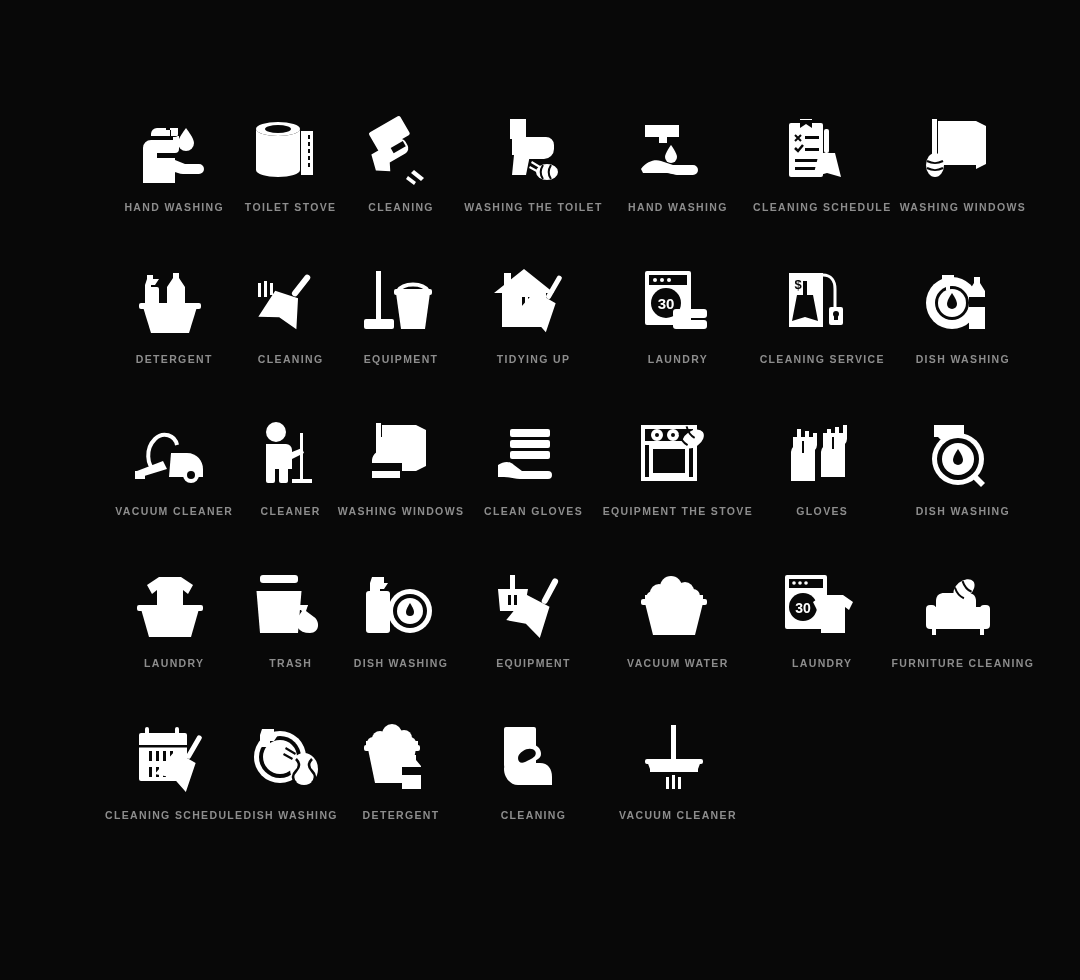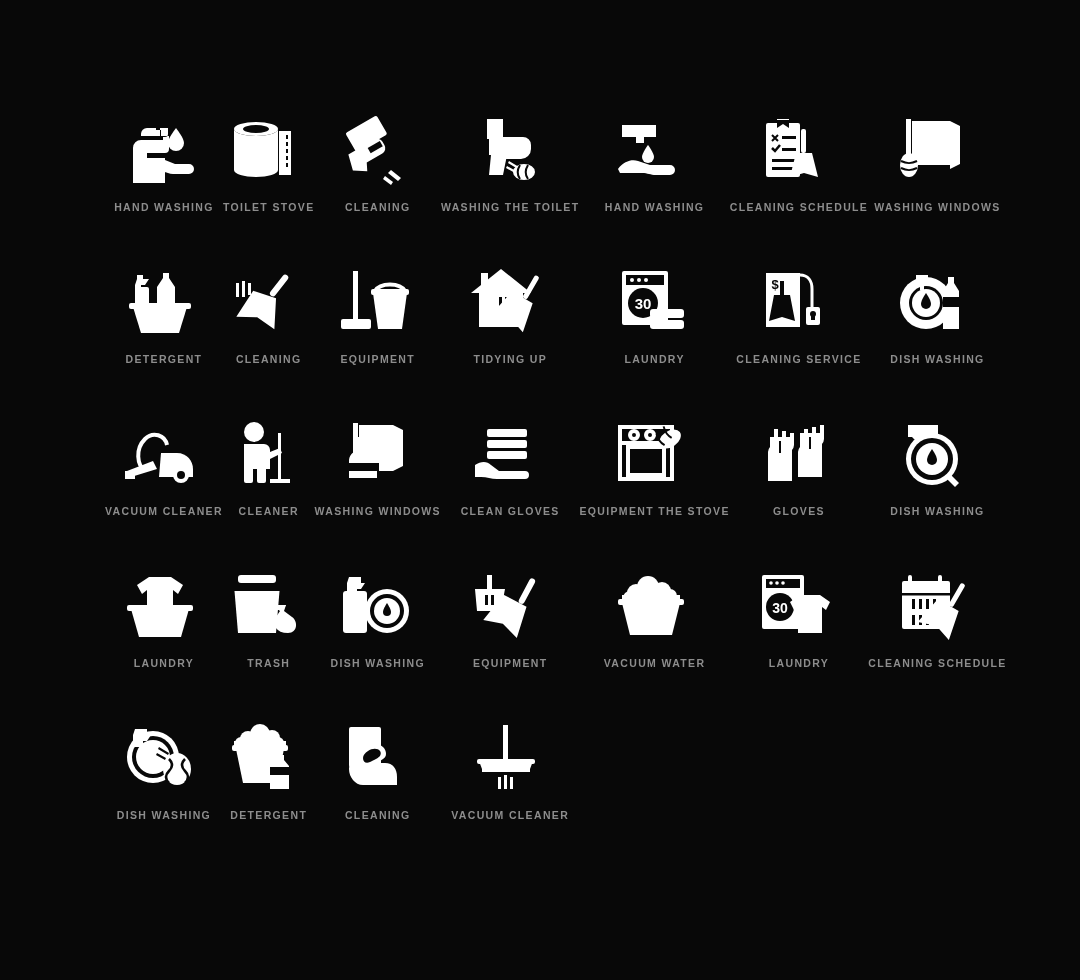--- a/index.html
+++ b/index.html
@@ -438,20 +438,40 @@
           <circle cx="21" cy="12" r="1.8" fill="#fff"></circle>
           <circle cx="27" cy="12" r="1.8" fill="#fff"></circle>
           <circle cx="24" cy="36" r="14" fill="#080808"></circle>
           <text x="24" y="42" font-family="'Liberation Sans',sans-serif" font-size="14" font-weight="bold" fill="#fff" text-anchor="middle">30</text>
           <path d="M44 24h20l10 7-4 8-4-3v26H42V36l-4 3-4-8z"></path>
         </svg>
       </div>
       <div class="cap">LAUNDRY</div>
     </div>
 
+    <div class="cell">
+      <div class="glyph">
+        <svg width="78" height="72" viewBox="0 0 78 72" fill="#fff">
+          <path d="M16 30c0-6 4-8 8-8h24c4 0 8 2 8 8v6H16z"></path>
+          <path d="M8 36h60v16H8z"></path>
+          <rect x="6" y="34" width="10" height="24" rx="4"></rect>
+          <rect x="60" y="34" width="10" height="24" rx="4"></rect>
+          <rect x="10" y="52" width="56" height="6"></rect>
+          <rect x="12" y="58" width="4" height="6"></rect>
+          <rect x="60" y="58" width="4" height="6"></rect>
+          <g transform="rotate(-40 44 18)">
+            <ellipse cx="44" cy="18" rx="12" ry="8"></ellipse>
+            <path d="M38 11c-2 5-2 10 0 14M48 11c-2 5-2 10 0 14" stroke="#080808" stroke-width="2" fill="none"></path>
+          </g>
+          <rect x="34" y="30" width="2.5" height="10"></rect>
+          <rect x="39" y="29" width="2.5" height="11"></rect>
+        </svg>
+      </div>
+      <div class="cap">FURNITURE CLEANING</div>
+    </div>
 
     <div class="cell">
       <div class="glyph">
         <svg width="78" height="72" viewBox="0 0 78 72" fill="#fff">
           <rect x="14" y="4" width="4" height="12" rx="2"></rect>
           <rect x="44" y="4" width="4" height="12" rx="2"></rect>
           <rect x="8" y="10" width="48" height="48" rx="2"></rect>
           <rect x="8" y="22" width="48" height="2.5" fill="#080808"></rect>
           <rect x="18" y="28" width="3" height="10" fill="#080808"></rect>
           <rect x="25" y="28" width="3" height="10" fill="#080808"></rect>

